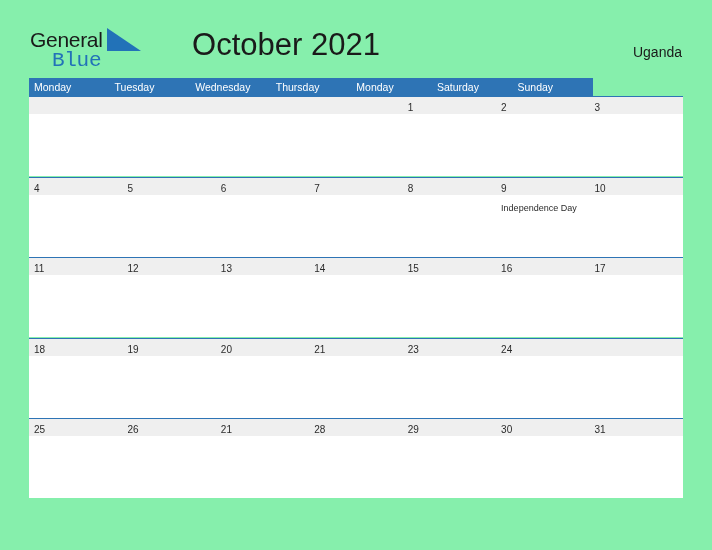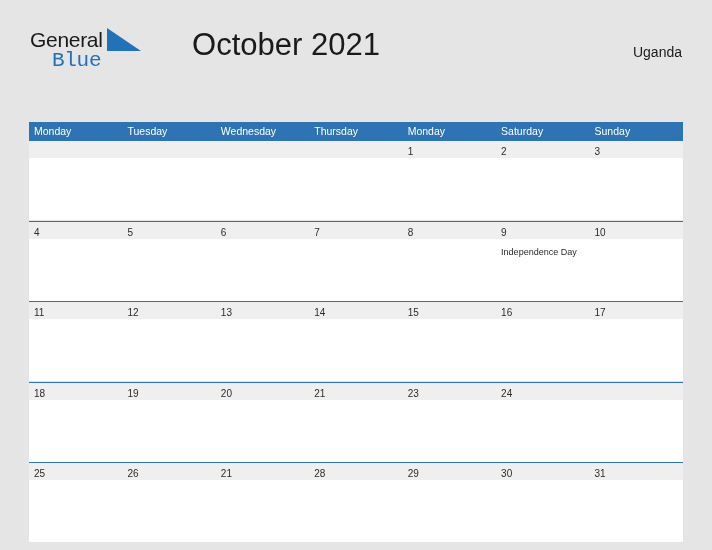--- a/index.html
+++ b/index.html
@@ -11,21 +11,21 @@
     height: 550px;
     background: #ffffff;
     font-family: "Liberation Sans", sans-serif;
     overflow: hidden;
   }
 
   .page {
     position: relative;
     width: 712px;
     height: 550px;
-    background: #e5e5e5;
+    background: #86efac;
   }
 
   
   .header {
     position: absolute;
     left: 0;
     top: 0;
     width: 712px;
     height: 78px;
   }
@@ -88,24 +88,23 @@
   
   .calendar {
     position: absolute;
     left: 29px;
     top: 78px;
     width: 654px;
   }
 
   .weekday-row {
     display: flex;
-    width: 654px;
+    width: 564px;
     height: 18px;
     background: #2e74b5;
-    margin-top: 44px;
   }
   .weekday-cell {
     width: 93.43px;
     height: 18px;
     line-height: 18px;
     color: #ffffff;
     font-size: 10.5px;
     padding-left: 5px;
     box-sizing: border-box;
     font-family: "Liberation Sans", sans-serif;

